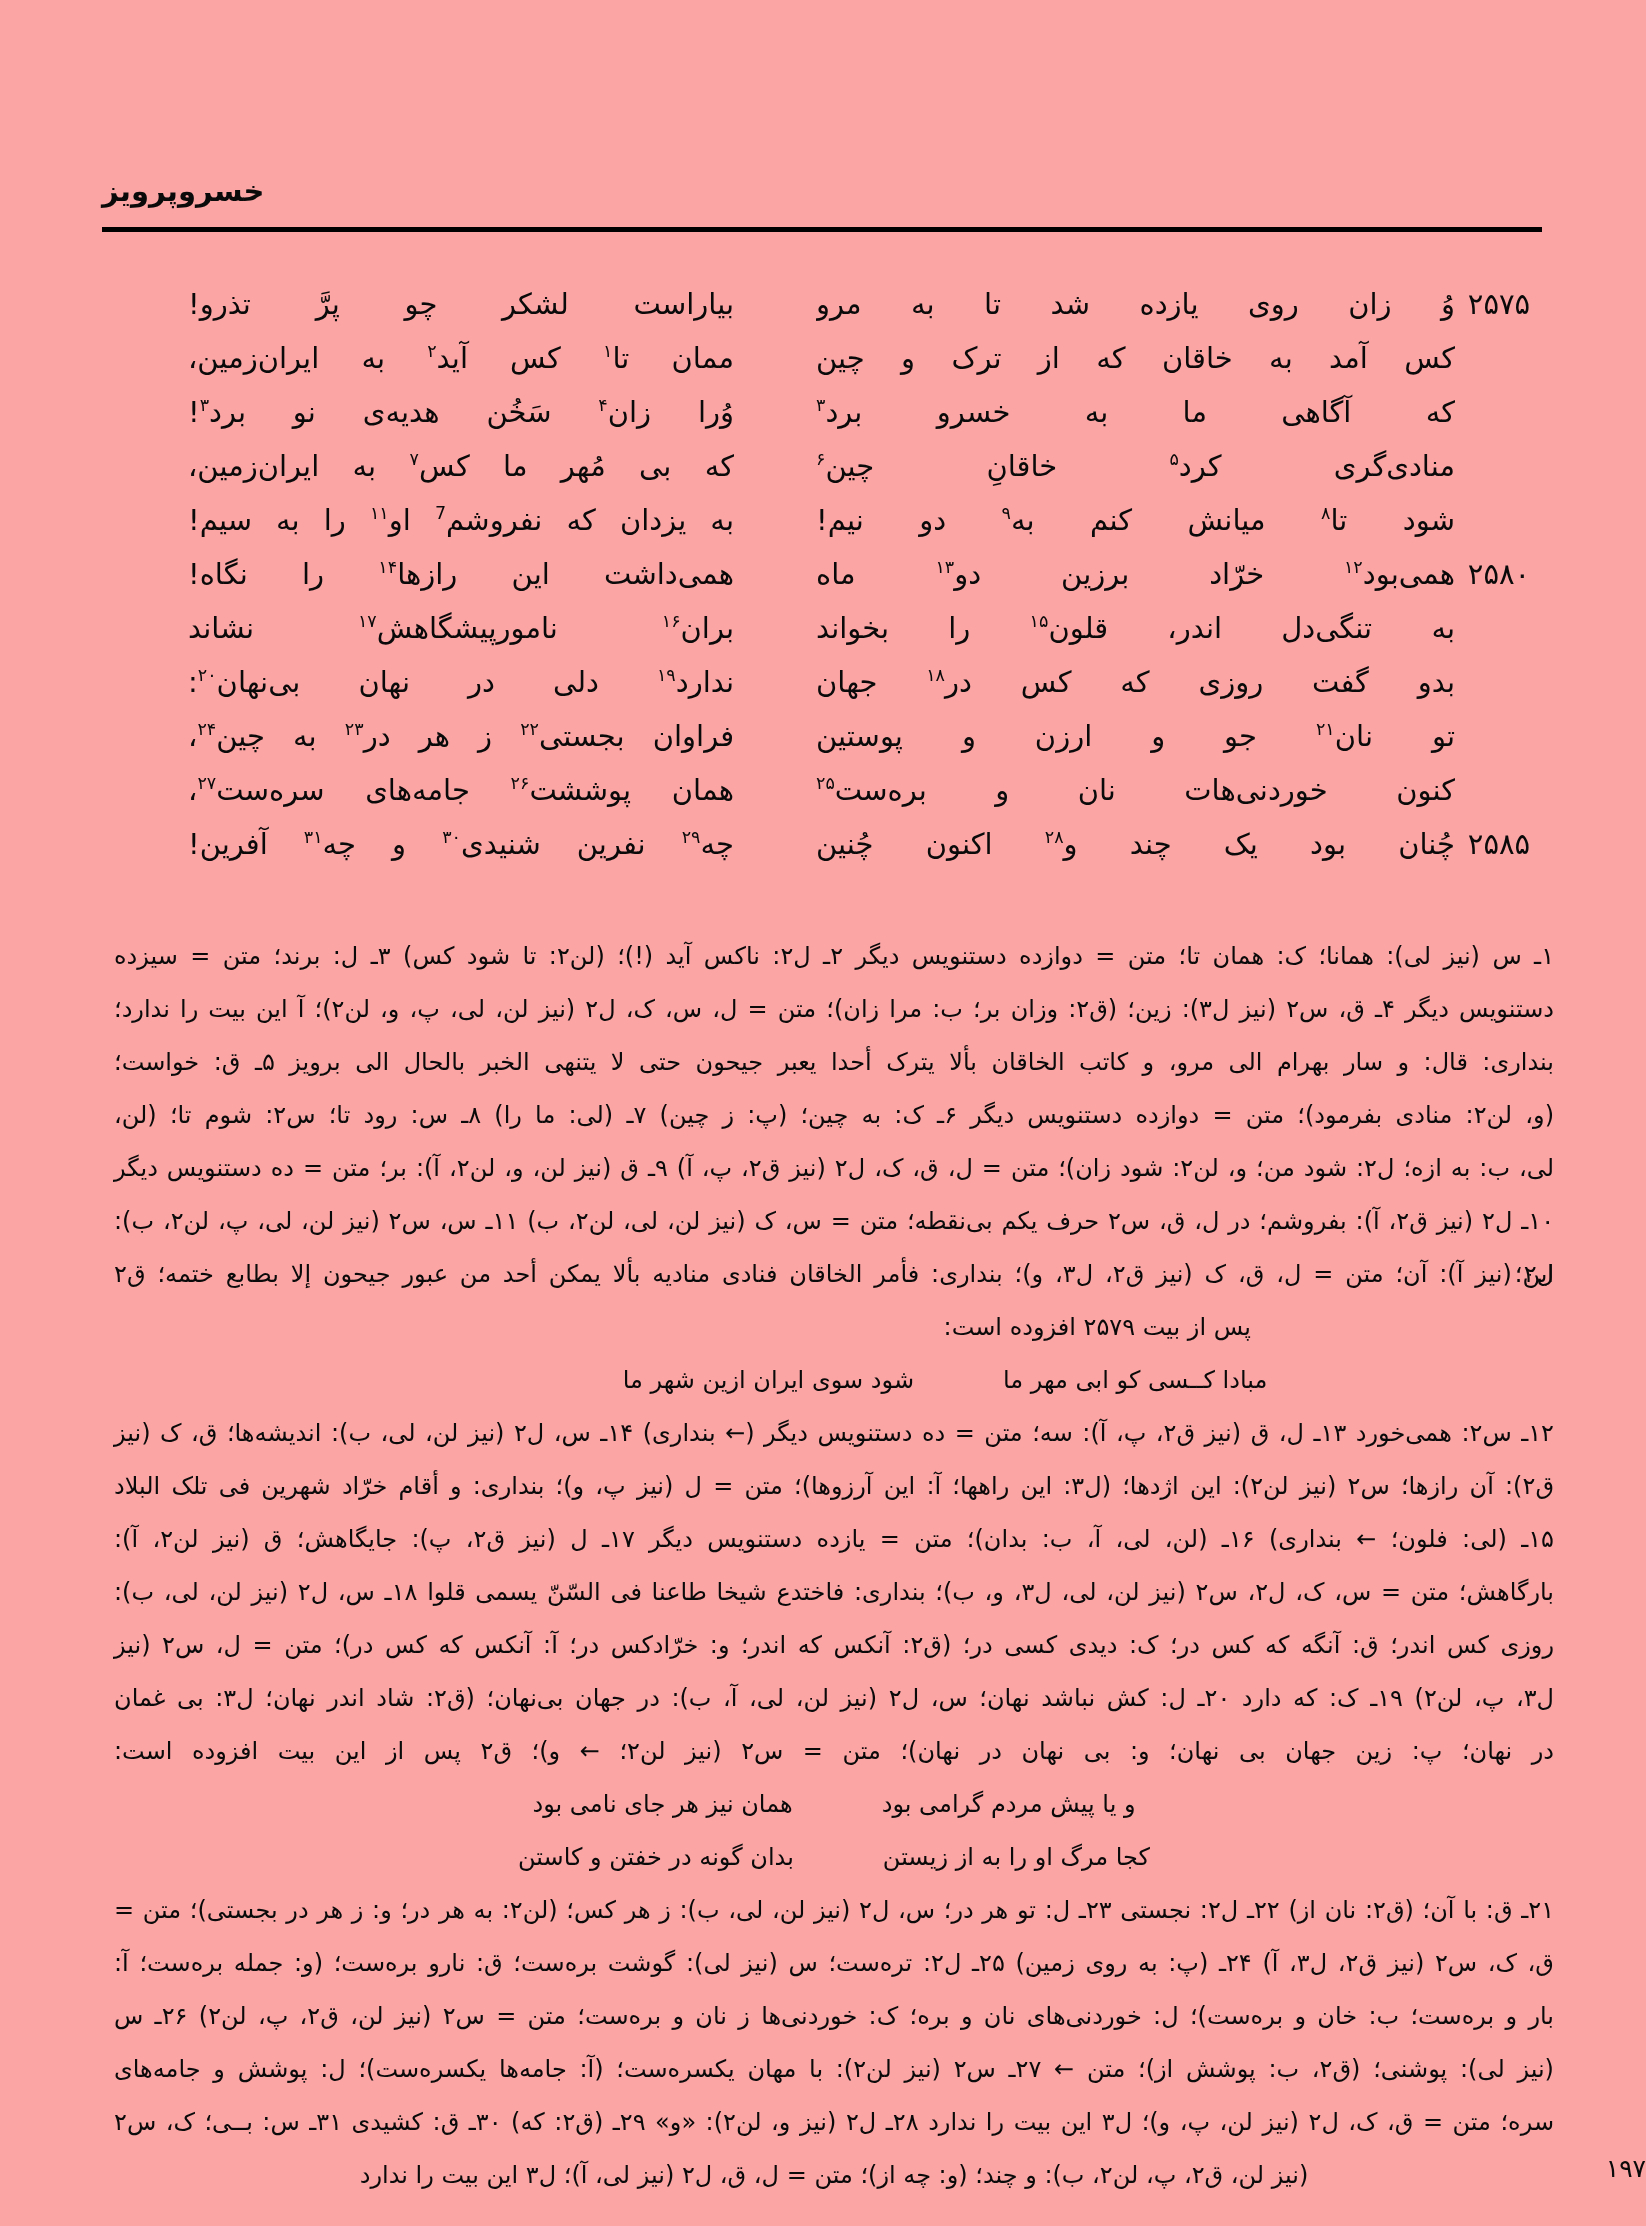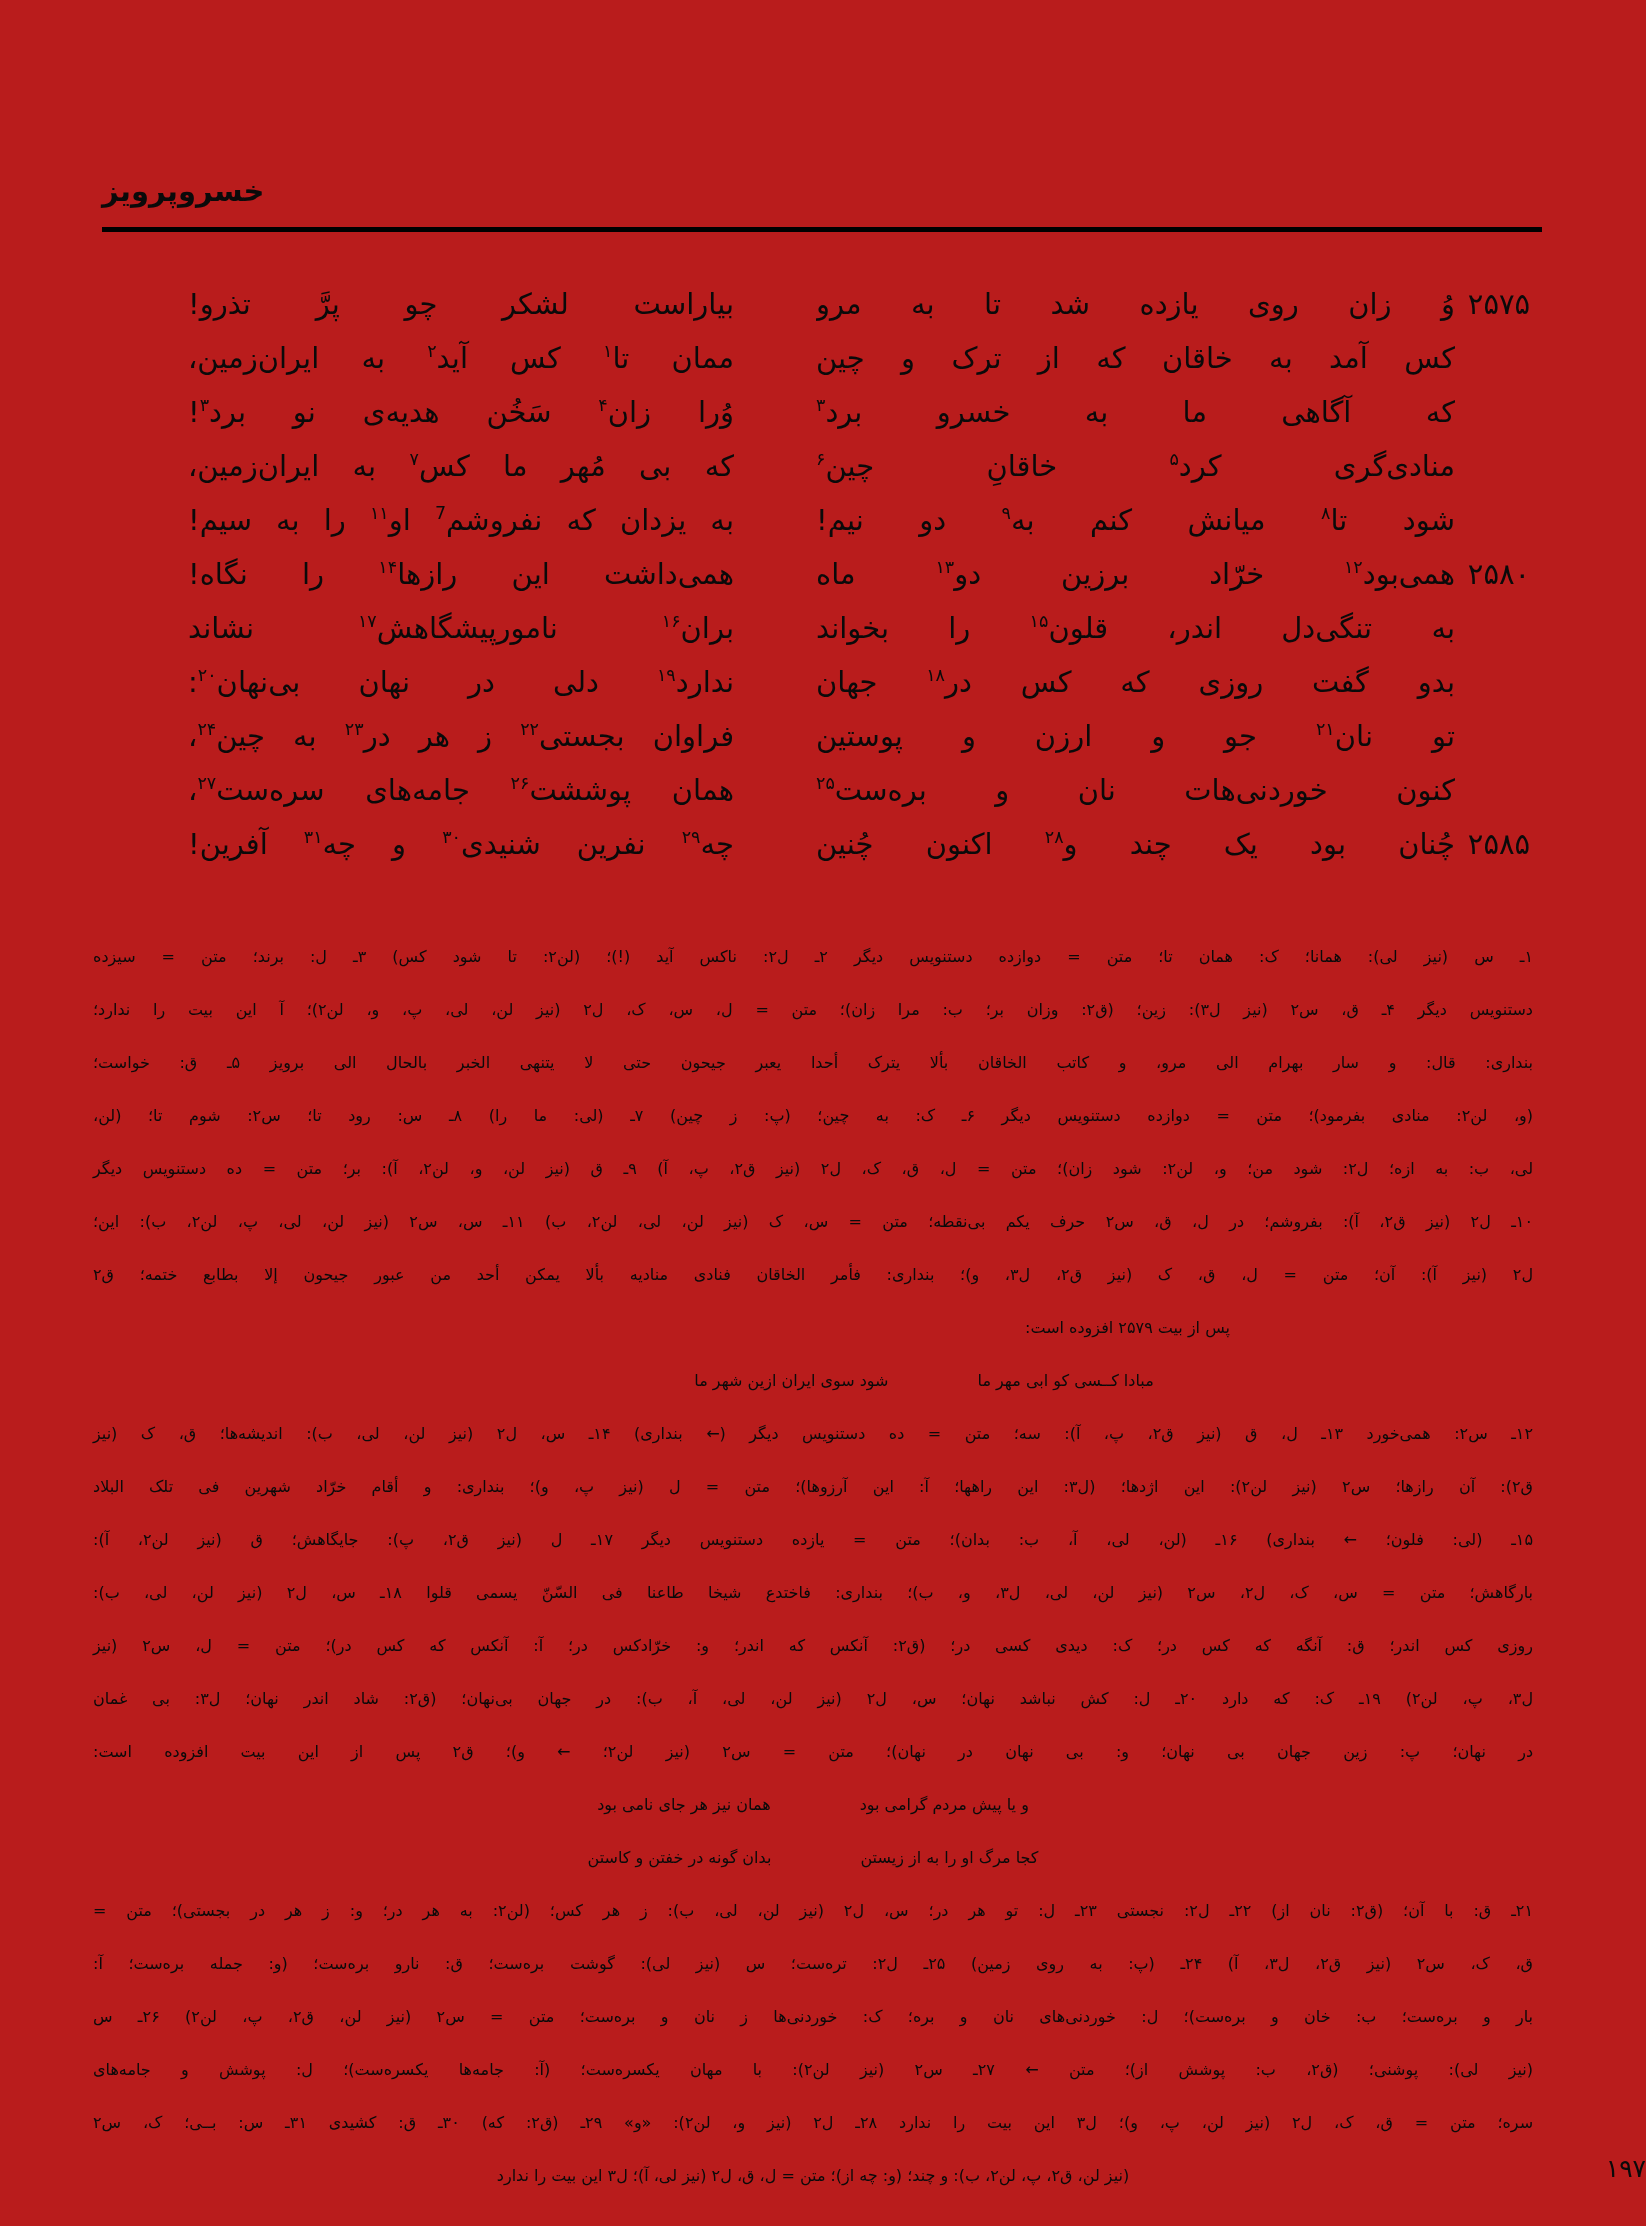--- a/index.html
+++ b/index.html
@@ -1,20 +1,20 @@
 <!DOCTYPE html>
 <html lang="fa" dir="rtl" style="font-size:14.8px"><head>
 <meta charset="utf-8">
 <style>
   * { margin:0; padding:0; box-sizing:border-box; }
   html, body { background:#ffffff; }
   .page {
     position:relative;
     width:1647px; height:2226px;
-    background:#b91c1c; color:#0a0a0a;
+    background:#fca5a5; color:#0a0a0a;
     direction:rtl;
     font-family:"DejaVu Sans", sans-serif;
     overflow:hidden;
   }
   .header-title {
     position:absolute; top:174px; left:103px;
     font-size:29px; font-weight:bold;
   }
   .header-rule {
     position:absolute; top:227px; left:103px;
@@ -25,22 +25,22 @@
     display:flex; align-items:baseline;
     height:54px; line-height:54px; font-size:29px;
   }
   .v-num { width:88px; flex:none;text-align:center; }
   .h { overflow:hidden; }
   .h-right { width:639px; flex:none; text-align:justify; text-align-last:justify; }
   .h-spacer { flex:1; }
   .h-left { width:546px; flex:none; text-align:justify; text-align-last:justify;margin-left:31px; }
   sup { font-size:17.5px; line-height:0; }
   .footnotes {
-    position:absolute; top:930px; right:113px; width:1440px;
-    font-size:16px;
+    position:absolute; top:930px; right:92px; width:1440px;
+    font-size:24px;
   }
   .fn-line { height:53px; line-height:53px; text-align:justify; text-align-last:justify; }
   .fn-indent { height:53px; line-height:53px; padding-right:303px; }
   .fn-verse { height:53px; line-height:53px; display:flex; justify-content:center; gap:89px; }
   .fn-verse.shift { transform:translateX(111px); }
   .fn-center { height:53px; line-height:53px; text-align-last:center; }
   .page-num {
     position:absolute; top:2154px; left:0; width:100%;
     text-align:right; font-size:25px;
   }

